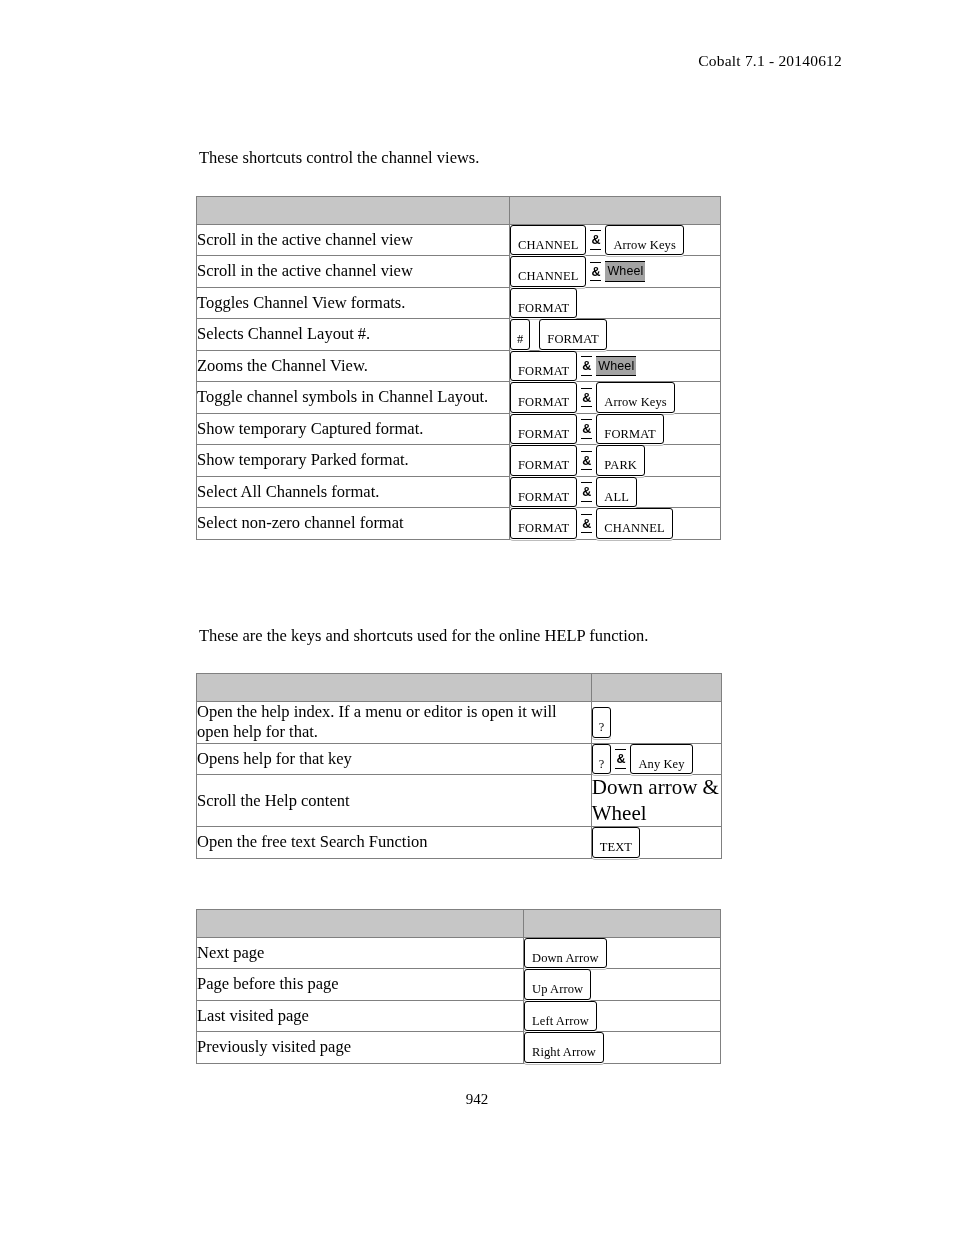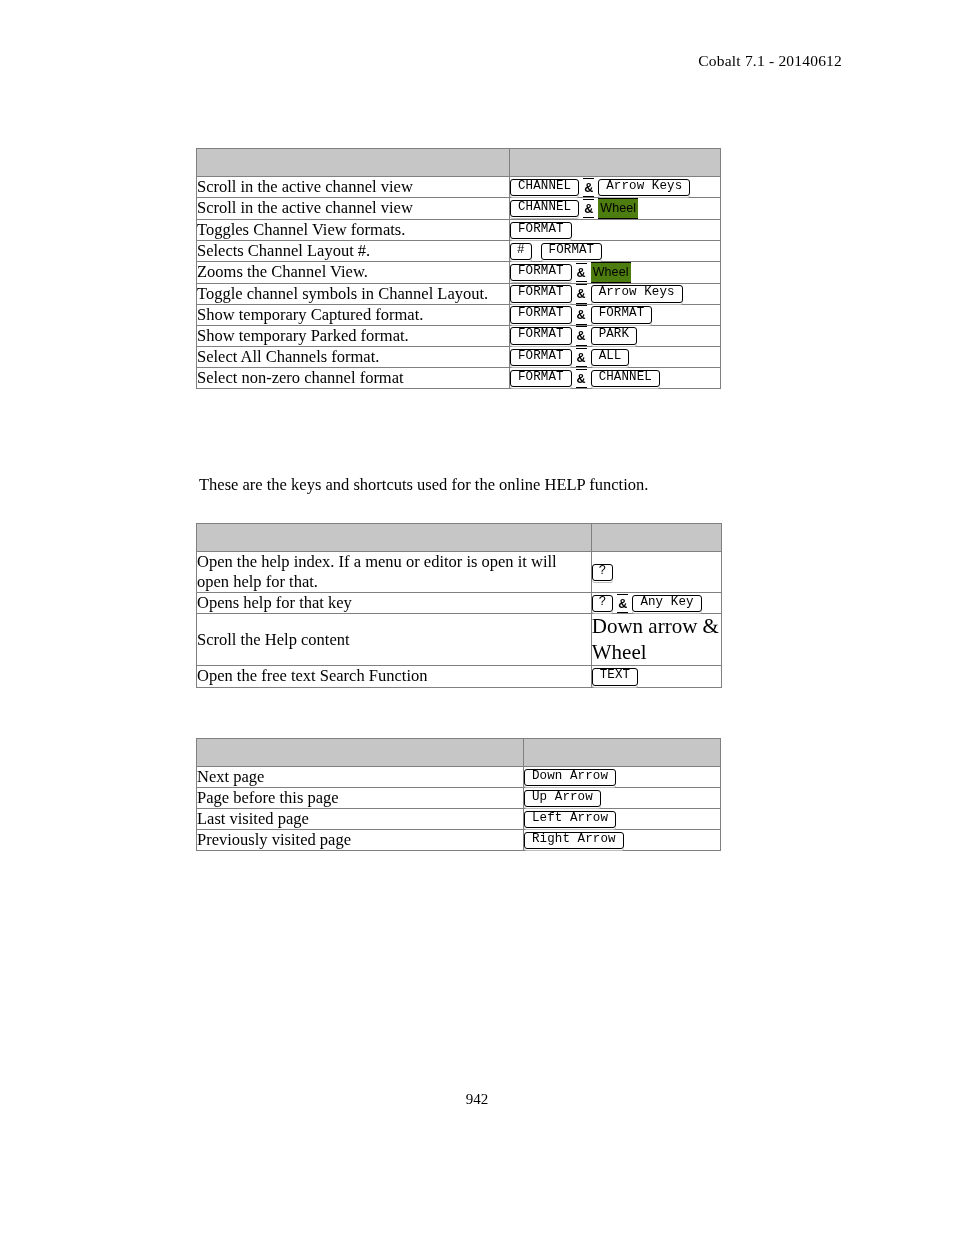--- a/index.html
+++ b/index.html
@@ -89,25 +89,25 @@
   #table-help .c1           { width: 394px; }
   #table-help .c2           { width: 130px; }
 
   #table-navigation         { width: 514px; }
   #table-navigation .c1     { width: 327px; }
   #table-navigation .c2     { width: 197px; }
 
   
   .key {
     display: inline-block;
-    font-family: Liberation Mono, monospace;
+    font-family: Liberation Serif, serif;
     font-size: 12.5px;
     line-height: 1;
     letter-spacing: 0.1px;
-    padding: 0 7px 3px 7px;
+    padding: 13px 7px 3px 7px;
     border: 1px solid #000000;
     border-radius: 3px;
     background: #ffffff;
     color: #000000;
     box-shadow: 0 1px 0 0 #ffffff, 0 2px 0 0 #bdbdbd;
     vertical-align: middle;
     white-space: nowrap;
   }
   .key.narrow { padding-left: 6px; padding-right: 6px; }
 
@@ -128,21 +128,21 @@
   
   .key-open {
     display: inline-block;
     font-family: "Liberation Sans", "DejaVu Sans", sans-serif;
     font-size: 12.5px;
     line-height: 1;
     letter-spacing: 0.1px;
     padding: 3px 2px 3px 2px;
     border-top: 1px solid #000000;
     border-bottom: 1px solid #000000;
-    background: #4d7c0f;
+    background: #a3a3a3;
     vertical-align: middle;
     white-space: nowrap;
   }
 
   .gap { display: inline-block; width: 9px; }
 
   
   .folio {
     position: absolute;
     top: 1091px;
@@ -152,20 +152,21 @@
     font-size: 15px;
   }
 </style>
 </head>
 <body>
 
 <div class="page-header">Cobalt 7.1 - 20140612</div>
 
 <div class="content">
 
+  <p class="intro">These shortcuts control the channel views.</p>
 
   <table class="shortcut-table" id="table-channel-views">
     <colgroup>
         <col class="c1">
         <col class="c2">
       </colgroup>
     <tbody>
       <tr class="head-row">
         <td></td>
         <td></td>

